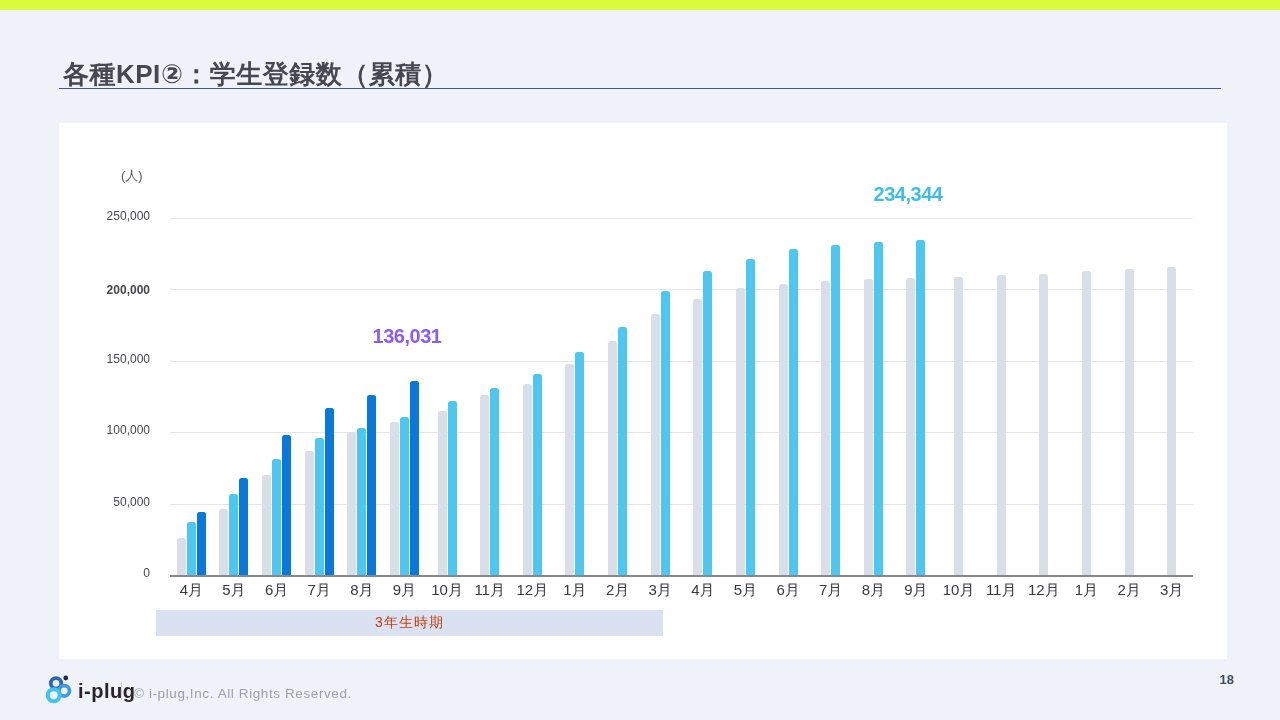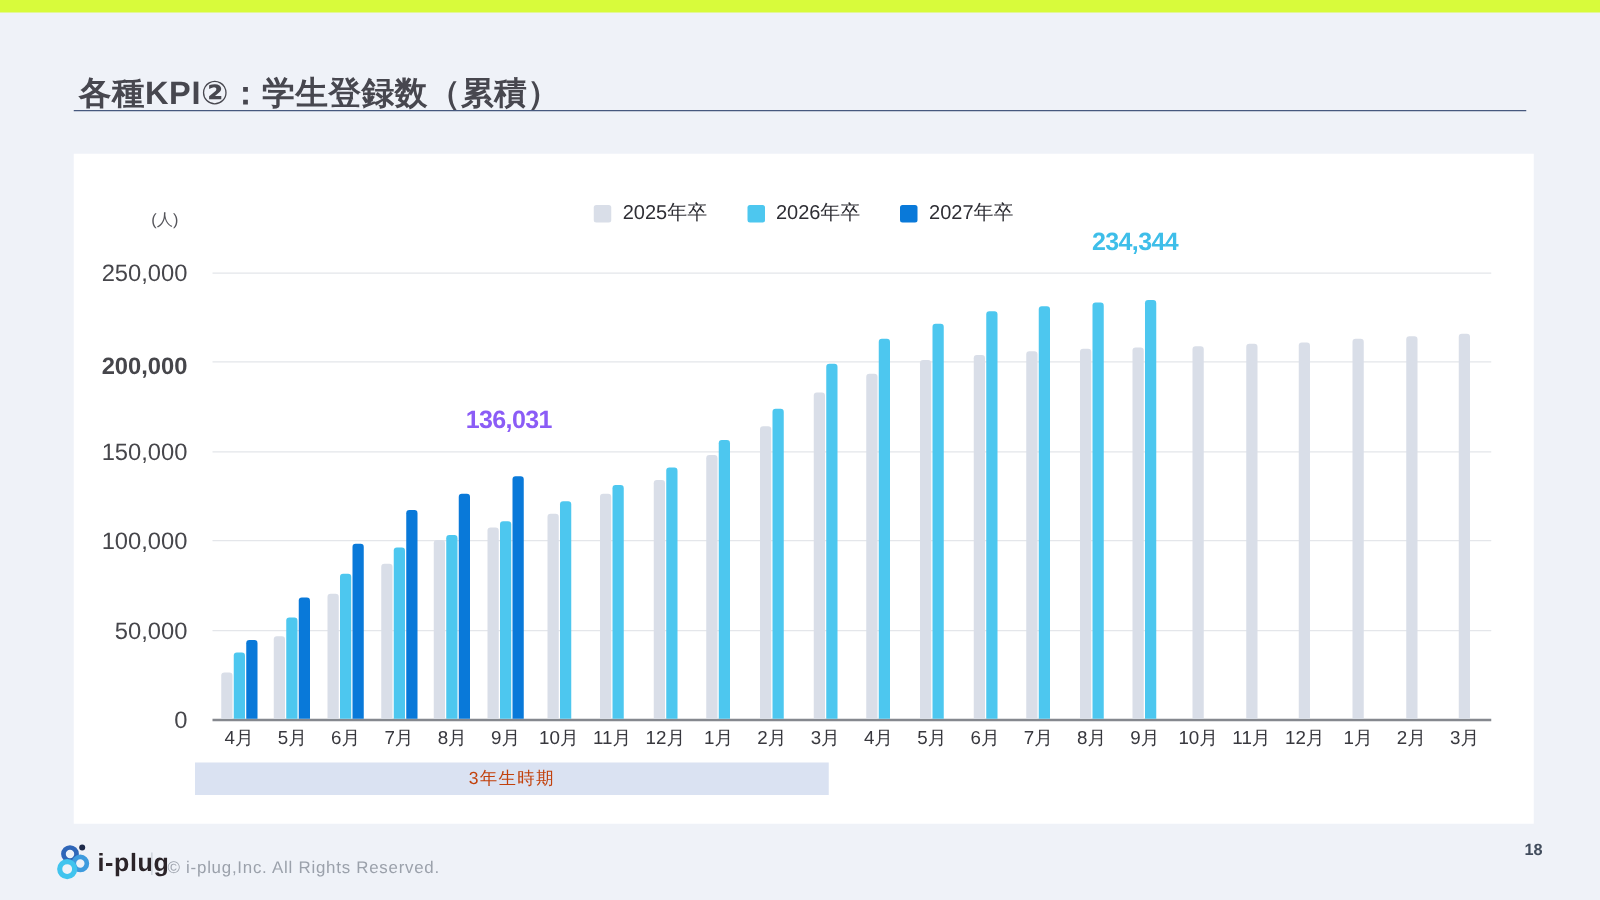--- a/index.html
+++ b/index.html
@@ -19,21 +19,21 @@
 
   
   .legend{position:absolute;left:0;top:37px;width:100%;display:flex;justify-content:center;gap:32px;}
   .legend-item{display:flex;align-items:center;gap:9px;font-size:16px;color:#2E2E34;}
   .legend-swatch{width:14px;height:14px;border-radius:2px;background:#ccc;}
 
   .unit-label{position:absolute;left:62px;top:44px;font-size:13px;color:#55555B;}
 
   
   .y-labels{position:absolute;left:0;top:95px;width:91px;height:357px;}
-  .ytick{position:absolute;right:0;font-size:19px;color:#46464B;white-space:nowrap;}
+  .ytick{position:absolute;right:0;font-size:12px;color:#46464B;white-space:nowrap;}
   .plot{position:absolute;left:111px;top:95px;width:1023px;height:357px;border-bottom:2px solid #85888E;}
   .gridline{position:absolute;left:0;width:100%;height:1px;background:#E4E6EA;}
   .bar-groups{position:absolute;left:0;top:0;width:100%;height:100%;display:flex;align-items:flex-end;}
   .bar-group{flex:1;display:flex;align-items:flex-end;justify-content:center;gap:1px;height:100%;}
   .bar{width:9px;border-radius:2.5px 2.5px 0 0;}
   .x-labels{position:absolute;left:111px;top:458px;width:1023px;display:flex;}
   .month{flex:1;text-align:center;font-size:15px;color:#38383E;white-space:nowrap;}
 
   
   .band{position:absolute;top:487px;height:26px;background:#DAE2F2;
@@ -60,34 +60,20 @@
 </head>
 <body>
 
 <div class="accent-bar"></div>
 
 <h1 class="slide-title">各種KPI②：学生登録数（累積）</h1>
 <div class="title-rule"></div>
 
 <div class="card">
 
-  <div class="legend">
-    <div class="legend-item">
-      <span class="legend-swatch" style="background: rgb(217, 222, 232);"></span>
-      <span>2025年卒</span>
-    </div>
-    <div class="legend-item">
-      <span class="legend-swatch" style="background: rgb(77, 199, 239);"></span>
-      <span>2026年卒</span>
-    </div>
-    <div class="legend-item">
-      <span class="legend-swatch" style="background: rgb(9, 121, 217);"></span>
-      <span>2027年卒</span>
-    </div>
-  </div>
 
   <div class="unit-label">(人)</div>
 
   <div class="y-labels">
       <div class="ytick" style="top: -9px;">250,000</div>
       <div class="ytick" style="top: 65px; font-weight: bold;">200,000</div>
       <div class="ytick" style="top: 133.8px;">150,000</div>
       <div class="ytick" style="top: 205.2px;">100,000</div>
       <div class="ytick" style="top: 276.6px;">50,000</div>
       <div class="ytick" style="top: 348px;">0</div>

